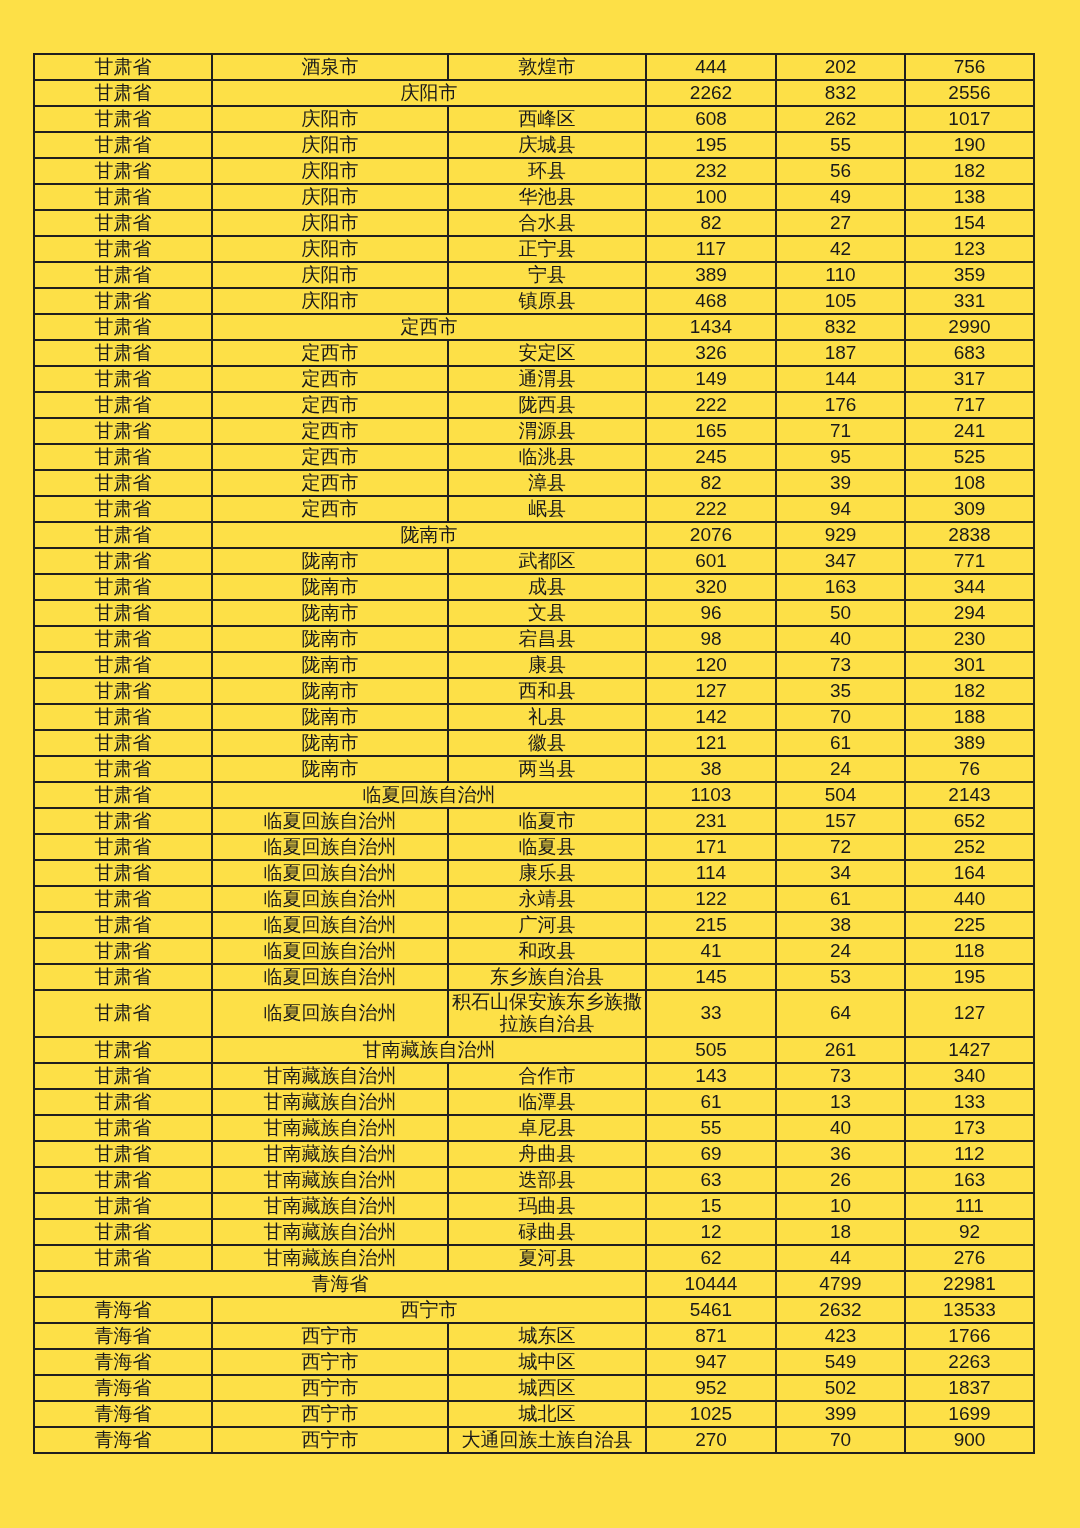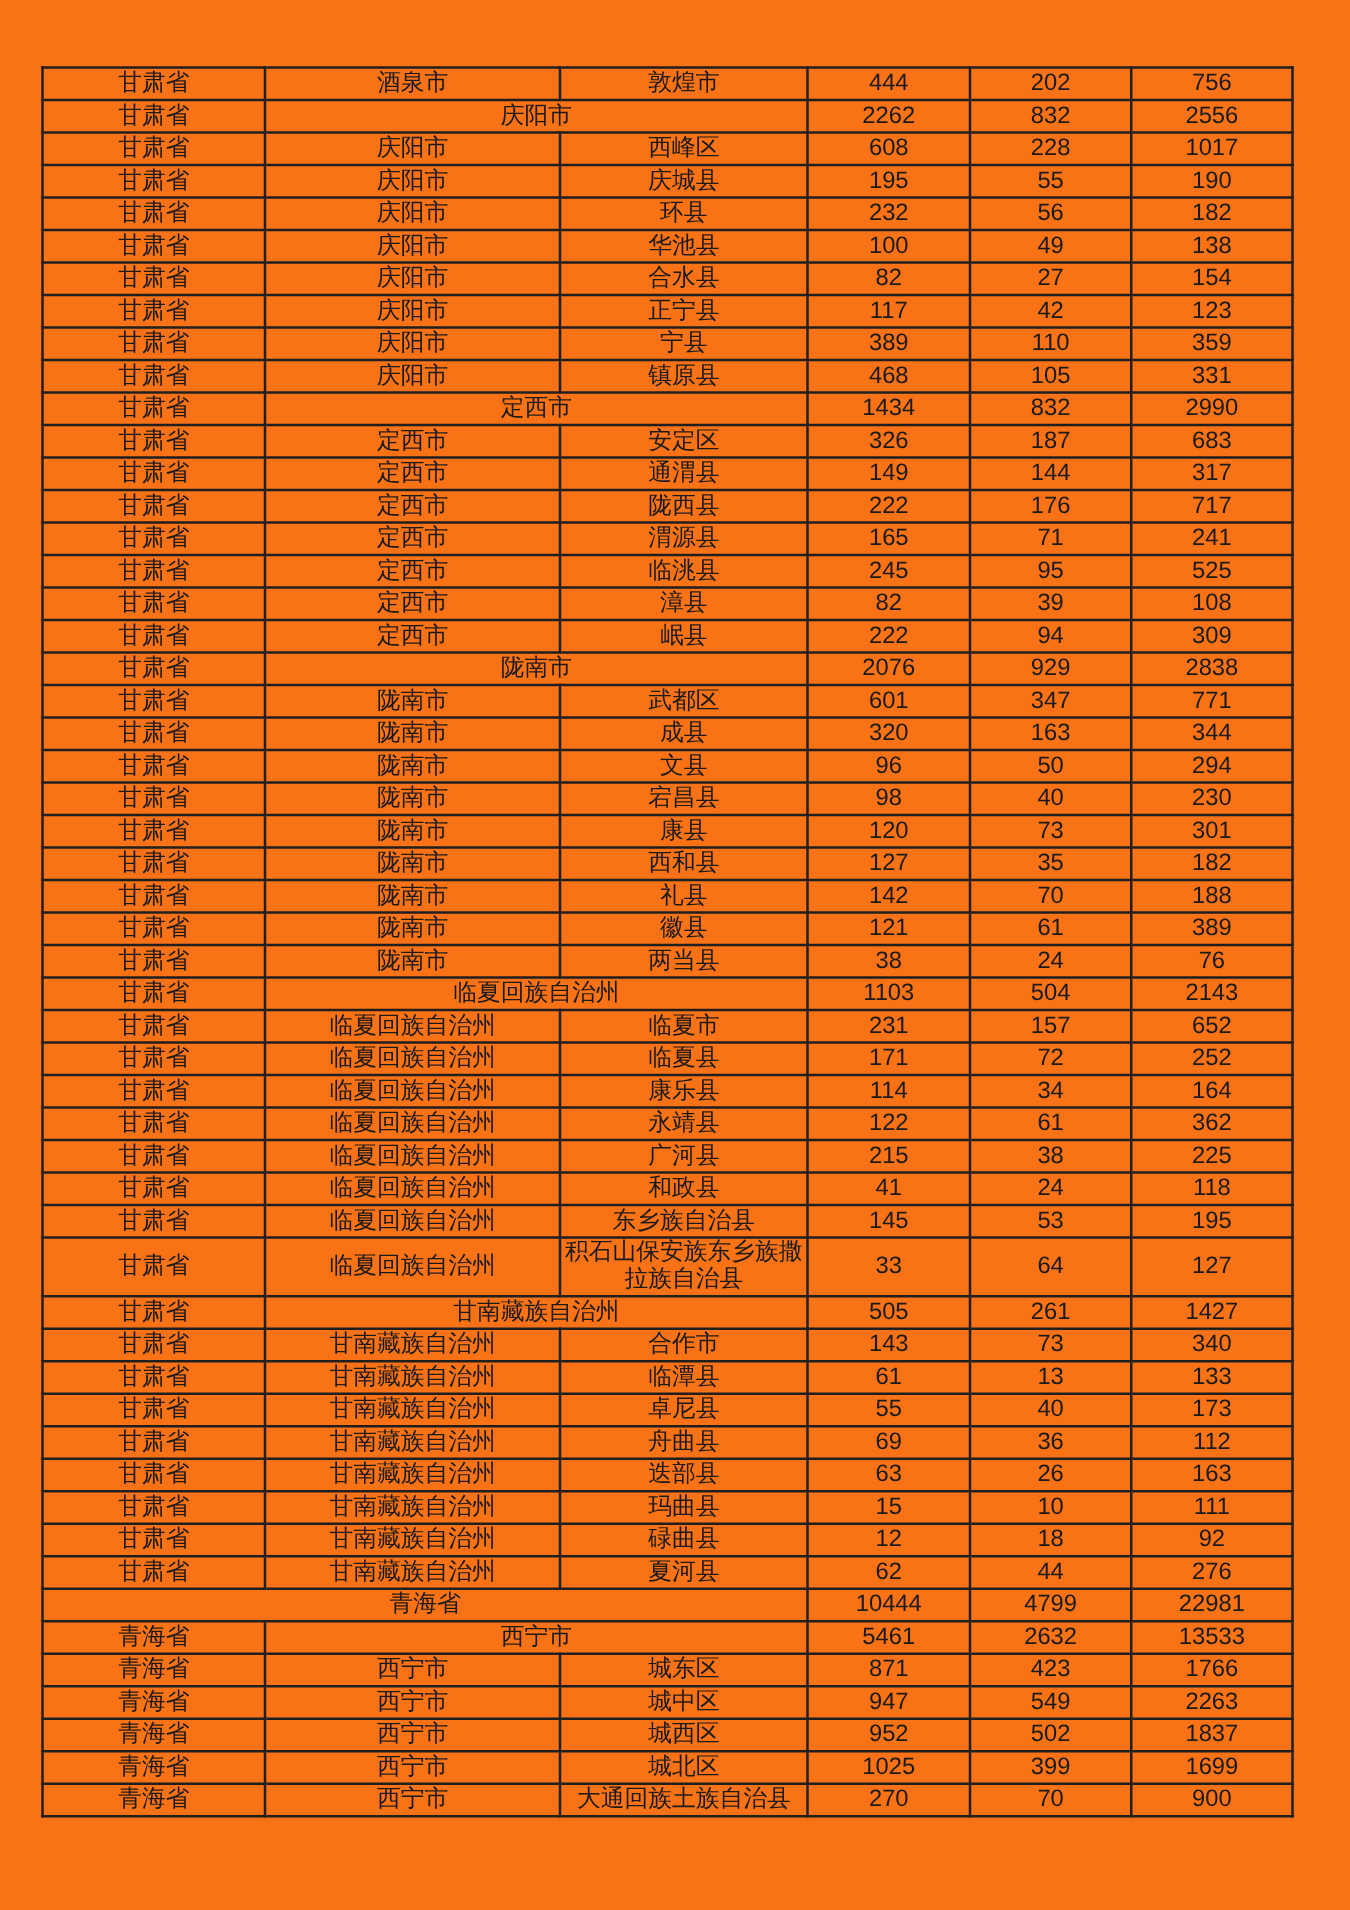--- a/index.html
+++ b/index.html
@@ -1,21 +1,21 @@
 <!DOCTYPE html>
 <html><head>
 <meta charset="utf-8">
 <style>
   html,body{margin:0;padding:0;}
   body{
     width:1080px;height:1528px;background:#ffffff;
     font-family:"Liberation Sans","DejaVu Sans",sans-serif;
     position:relative;overflow:hidden;
   }
-  .sheet{position:absolute;inset:0;background:#f97316;}
+  .sheet{position:absolute;inset:0;background:#fde047;}
   table.region-table{
     position:absolute;left:33px;top:53px;width:1000px;
     border-collapse:collapse;table-layout:fixed;
   }
   table.region-table td{
     border:2px solid #1f1f1f;
     height:24px;
     padding:0 2px;
     text-align:center;
     vertical-align:middle;
@@ -53,21 +53,21 @@
           <td colspan="2">庆阳市</td>
           <td colspan="1">2262</td>
           <td colspan="1">832</td>
           <td colspan="1">2556</td>
         </tr>
         <tr>
           <td colspan="1">甘肃省</td>
           <td colspan="1">庆阳市</td>
           <td colspan="1">西峰区</td>
           <td colspan="1">608</td>
-          <td colspan="1">228</td>
+          <td colspan="1">262</td>
           <td colspan="1">1017</td>
         </tr>
         <tr>
           <td colspan="1">甘肃省</td>
           <td colspan="1">庆阳市</td>
           <td colspan="1">庆城县</td>
           <td colspan="1">195</td>
           <td colspan="1">55</td>
           <td colspan="1">190</td>
         </tr>
@@ -291,21 +291,21 @@
           <td colspan="1">114</td>
           <td colspan="1">34</td>
           <td colspan="1">164</td>
         </tr>
         <tr>
           <td colspan="1">甘肃省</td>
           <td colspan="1">临夏回族自治州</td>
           <td colspan="1">永靖县</td>
           <td colspan="1">122</td>
           <td colspan="1">61</td>
-          <td colspan="1">362</td>
+          <td colspan="1">440</td>
         </tr>
         <tr>
           <td colspan="1">甘肃省</td>
           <td colspan="1">临夏回族自治州</td>
           <td colspan="1">广河县</td>
           <td colspan="1">215</td>
           <td colspan="1">38</td>
           <td colspan="1">225</td>
         </tr>
         <tr>

